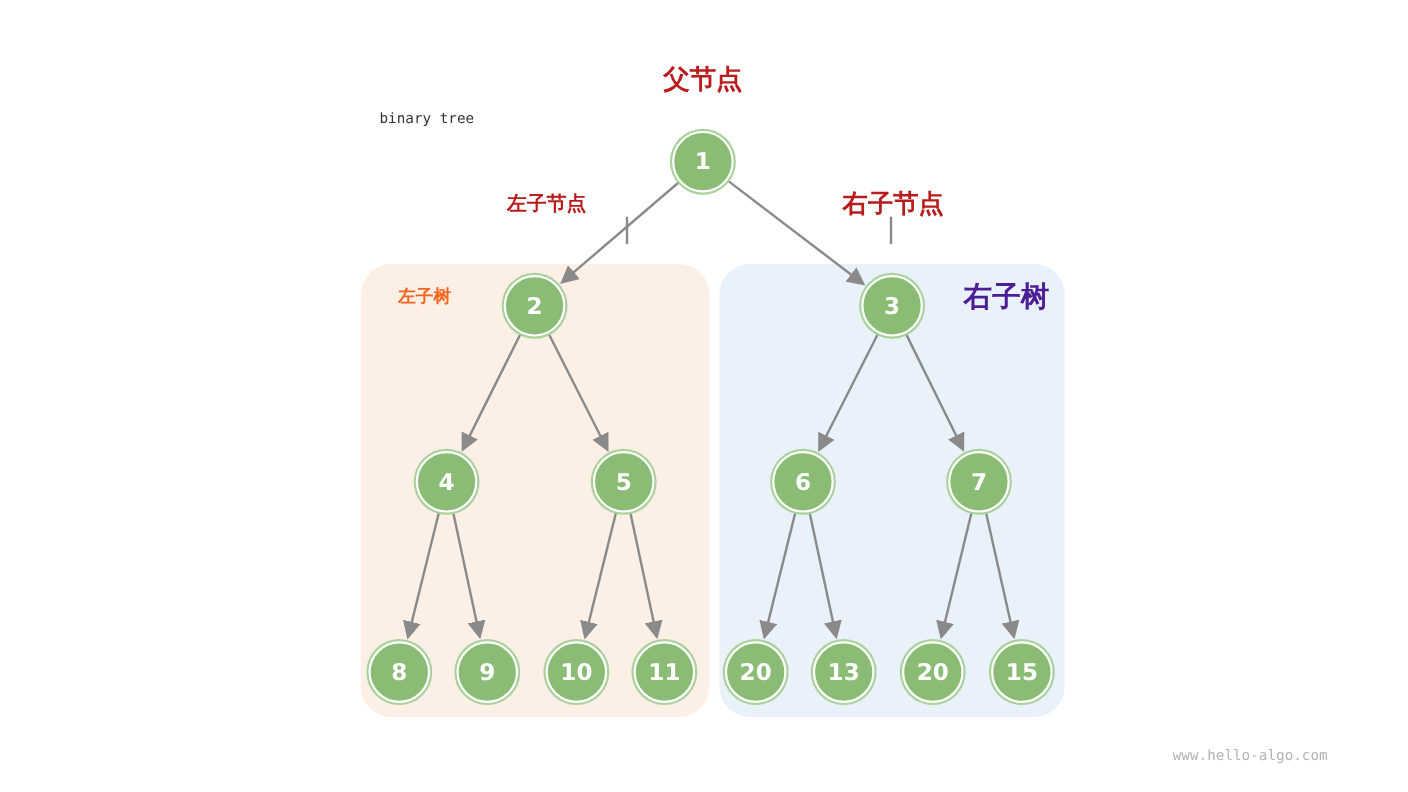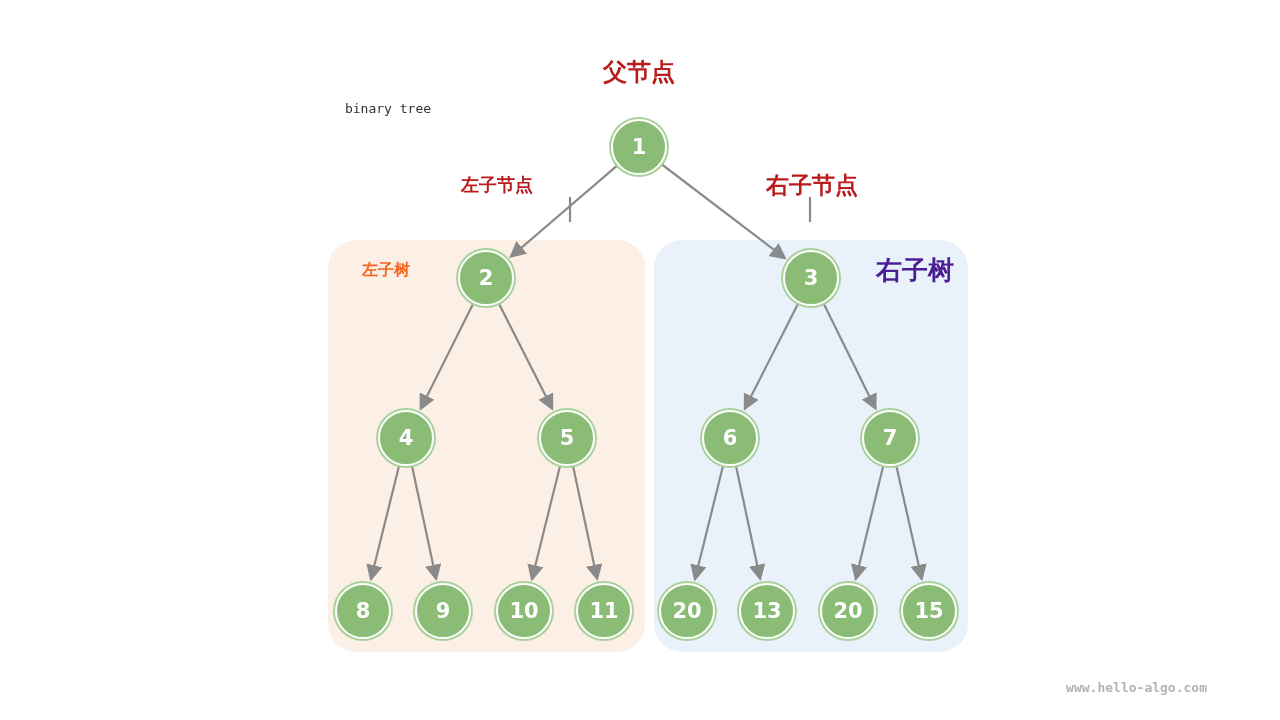--- a/index.html
+++ b/index.html
@@ -19,21 +19,21 @@
   .title-zh{left:389px;top:71px;font-size:30px;color:#60a44c;}
   .title-en{left:388px;top:108px;font-size:13px;font-weight:normal;
             font-family:"DejaVu Sans Mono","Liberation Mono",monospace;color:#333333;}
   .parent-lbl{left:639px;top:72px;font-size:24px;}
   .left-child-lbl{left:497px;top:185px;font-size:18px;}
   .right-child-lbl{left:812px;top:185px;font-size:23px;}
   .left-subtree-lbl{left:386px;top:270px;font-size:16px;color:#f4651f;}
   .right-subtree-lbl{left:915px;top:270px;font-size:26px;color:#4c1d95;}
   .watermark{position:absolute;right:73px;bottom:25px;
              font-family:"DejaVu Sans Mono","Liberation Mono",monospace;
-             font-size:13px;color:#b3b3b3;font-weight:bold;}
+             font-size:13px;color:#b3b3b3;}
 </style>
 </head>
 <body>
 
 <div class="canvas">
 
   <div class="box left-box"></div>
   <div class="box right-box"></div>
 
   <svg class="edges" viewBox="0 0 1280 720">

